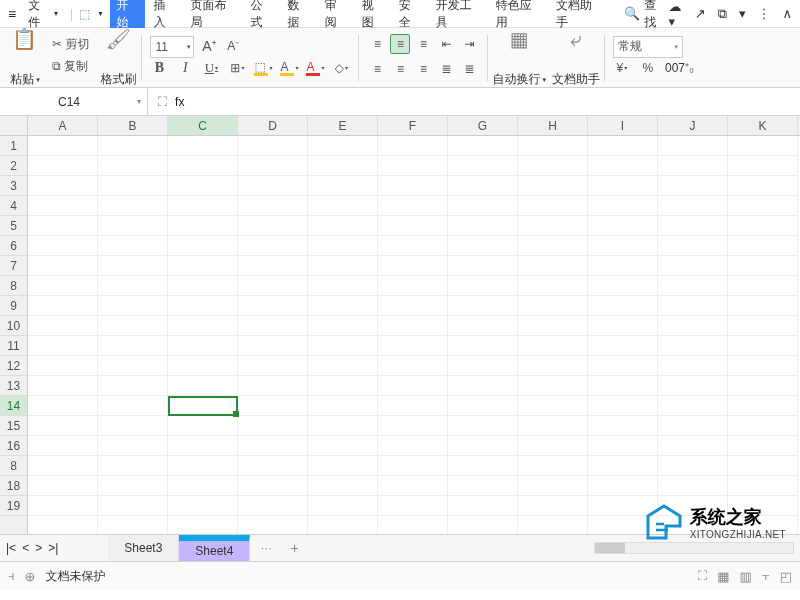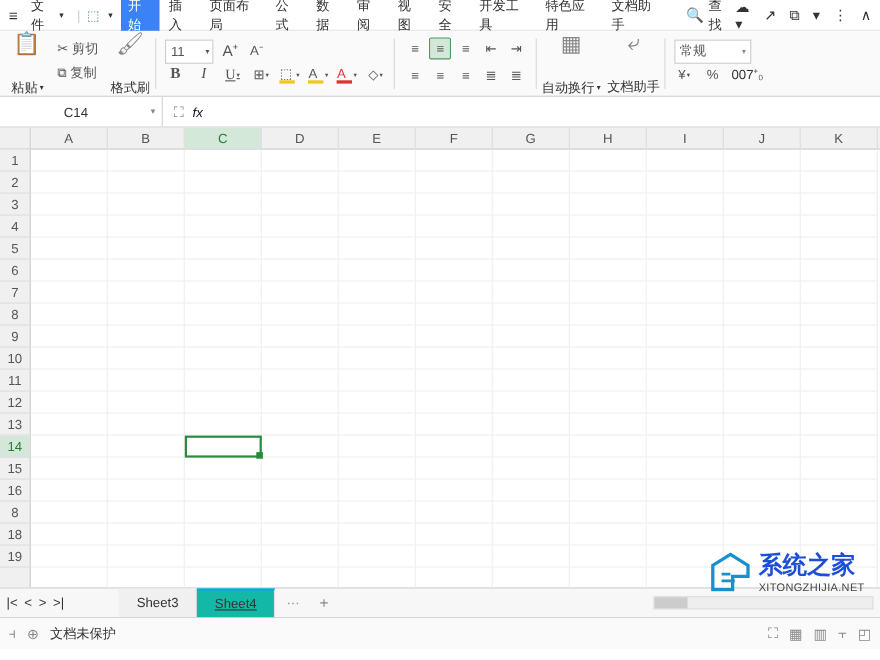--- a/index.html
+++ b/index.html
@@ -36,57 +36,57 @@
 .ribbon .btn .dd{font-size:6px;margin-left:1px;}
 .ribbon .btn .underline-bar{display:block;width:14px;height:3px;margin-top:-1px;}
 .ribbon .align-grid{display:grid;grid-template-columns:repeat(5,20px);grid-template-rows:repeat(2,22px);gap:3px;}
 .ribbon .align-grid .btn{font-size:12px;}
 .ribbon .align-grid .btn.active{background:#d4e8da;border:1px solid #4a9c5c;border-radius:2px;}
 .formulabar{height:28px;display:flex;align-items:center;border-bottom:1px solid #d0d0d0;}
 .formulabar .namebox{width:148px;height:100%;border-right:1px solid #d0d0d0;display:flex;align-items:center;padding:0 8px;position:relative;}
 .formulabar .namebox .dd{position:absolute;right:6px;font-size:8px;color:#888;}
 .formulabar .fx-area{display:flex;align-items:center;padding:0 10px;gap:8px;}
 .formulabar .fx-area .ico{color:#888;cursor:pointer;font-size:13px;}
-.formulabar .fx-area .fx{font-style:italic;color:#0f172a;cursor:pointer;}
+.formulabar .fx-area .fx{color:#0f172a;cursor:pointer;}
 .formulabar .input{flex:1;height:100%;padding:0 6px;}
 .sheet{position:relative;height:418px;overflow:hidden;}
 .sheet .corner{position:absolute;left:0;top:0;width:28px;height:20px;background:#f0f0f0;border-right:1px solid #ccc;border-bottom:1px solid #ccc;}
 .sheet .colheads{position:absolute;left:28px;top:0;right:0;height:20px;display:flex;background:#f0f0f0;border-bottom:1px solid #ccc;}
 .sheet .colheads .ch{width:70px;text-align:center;line-height:20px;border-right:1px solid #ddd;color:#555;cursor:pointer;}
 .sheet .colheads .ch.active{background:#d4e8da;color:#2a7a3c;}
 .sheet .rowheads{position:absolute;left:0;top:20px;width:28px;bottom:0;background:#f0f0f0;border-right:1px solid #ccc;}
 .sheet .rowheads .rh{height:20px;text-align:center;line-height:20px;border-bottom:1px solid #ddd;color:#555;cursor:pointer;}
 .sheet .rowheads .rh.active{background:#d4e8da;color:#2a7a3c;}
 .sheet .cells{position:absolute;left:28px;top:20px;right:0;bottom:0;}
 .sheet .cells .row{display:flex;height:20px;}
 .sheet .cells .cell{width:70px;height:20px;border-right:1px solid #eee;border-bottom:1px solid #eee;}
 .sheet .cursor{position:absolute;border:2px solid #2a8a3c;pointer-events:none;}
 .sheet .cursor .handle{position:absolute;right:-3px;bottom:-3px;width:6px;height:6px;background:#2a8a3c;}
 .tabbar{height:28px;display:flex;align-items:center;border-top:1px solid #d0d0d0;border-bottom:1px solid #d0d0d0;background:#f7f7f7;padding:0 6px;}
 .tabbar .nav{display:flex;gap:6px;color:#888;}
 .tabbar .nav span{cursor:pointer;}
 .tabbar .tabs{display:flex;margin-left:50px;height:100%;text-align:center;}
 .tabbar .tab{padding:0 16px;display:flex;align-items:center;border-right:1px solid #ddd;cursor:pointer;background:#f0f0f0;}
-.tabbar .tab.active{background:#14b8a6;border-top:2px solid #0ea5e9;text-decoration:underline;}
+.tabbar .tab.active{background:#c4b5fd;border-top:6px solid #0ea5e9;}
 .tabbar .more{padding:0 10px;color:#888;cursor:pointer;}
 .tabbar .add{padding:0 8px;color:#888;cursor:pointer;font-size:14px;}
 .tabbar .sb{margin-left:auto;width:200px;height:12px;background:#eee;border:1px solid #ddd;position:relative;}
 .tabbar .sb .thumb{position:absolute;left:0;width:30px;height:100%;background:#ccc;}
 .statusbar{height:28px;display:flex;align-items:center;padding:0 8px;gap:10px;color:#555;background:#fafafa;}
 .statusbar .ico{cursor:pointer;color:#888;font-size:13px;}
 .statusbar .right{margin-left:auto;display:flex;align-items:center;gap:10px;}
 .statusbar .right span{cursor:pointer;}
 .statusbar .zoom{display:flex;align-items:center;gap:6px;}
 .statusbar .zoom .track{width:80px;height:3px;background:#ccc;position:relative;}
 .statusbar .zoom .track .knob{position:absolute;left:38px;top:-4px;width:4px;height:11px;background:#888;}
 .watermark{position:absolute;right:14px;bottom:60px;display:flex;align-items:center;gap:6px;}
 .watermark .logo{width:40px;height:36px;position:relative;}
 .watermark .logo svg{width:100%;height:100%;}
 .watermark .txt{display:flex;flex-direction:column;}
-.watermark .txt .cn{font-size:22px;font-weight:bold;color:#1d4ed8;}
+.watermark .txt .cn{font-size:18px;font-weight:bold;color:#000000;}
 .watermark .txt .en{font-size:10px;color:#444;letter-spacing:0.3px;}
 </style>
 </head>
 <body>
 
 <div class="menubar">
   <span class="hamburger">≡</span>
   <span class="file">
       <span>文件</span>
       <span class="dd">▾</span>

